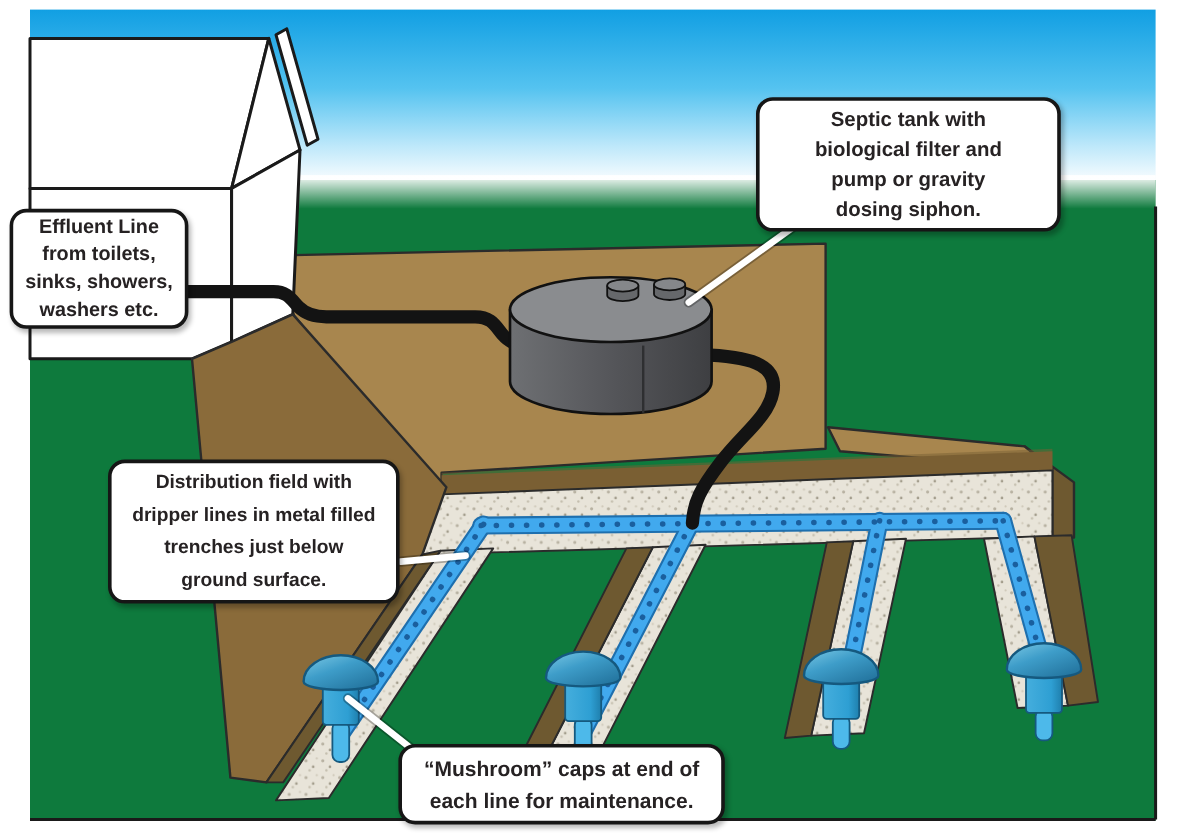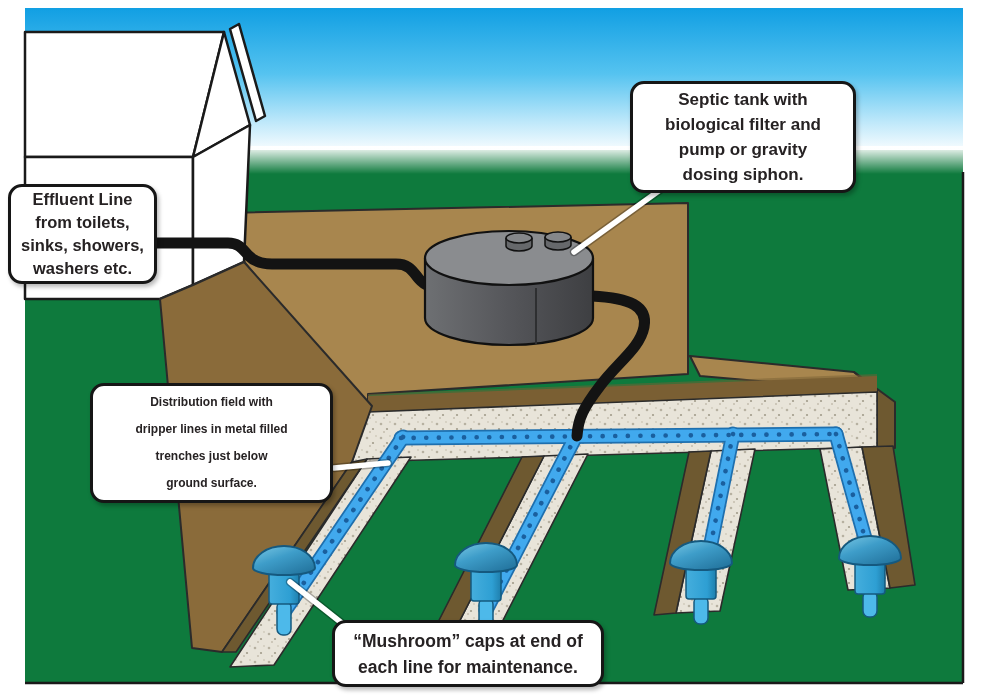--- a/index.html
+++ b/index.html
@@ -19,23 +19,23 @@
     border-radius:14px;
     box-shadow:2px 3px 4px rgba(0,0,0,.28);
     display:flex;align-items:center;justify-content:center;
     text-align:center;
     color:#262223;
     font-weight:600;
     white-space:pre-line;
     padding:4px 6px;
     z-index:5;
   }
-  .c1{left:8px;top:184px;width:149px;height:100px;font-size:16.5px;line-height:23px;}
-  .c2{left:630px;top:81px;width:226px;height:112px;font-size:17px;line-height:25px;}
-  .c3{left:90px;top:383px;width:243px;height:120px;font-size:12px;line-height:27px;}
+  .c1{left:8px;top:174px;width:149px;height:100px;font-size:16.5px;line-height:23px;}
+  .c2{left:630px;top:81px;width:254px;height:112px;font-size:17px;line-height:25px;}
+  .c3{left:90px;top:383px;width:243px;height:120px;font-size:16px;line-height:27px;}
   .c4{left:332px;top:620px;width:272px;height:67px;font-size:17.5px;line-height:26px;}
 </style>
 </head>
 <body>
 
 <div class="scene">
 
 <svg width="1000" height="697" viewBox="0 0 1000 697">
   <defs>
     <linearGradient id="skyGrad" x1="0" y1="0" x2="0" y2="1">

